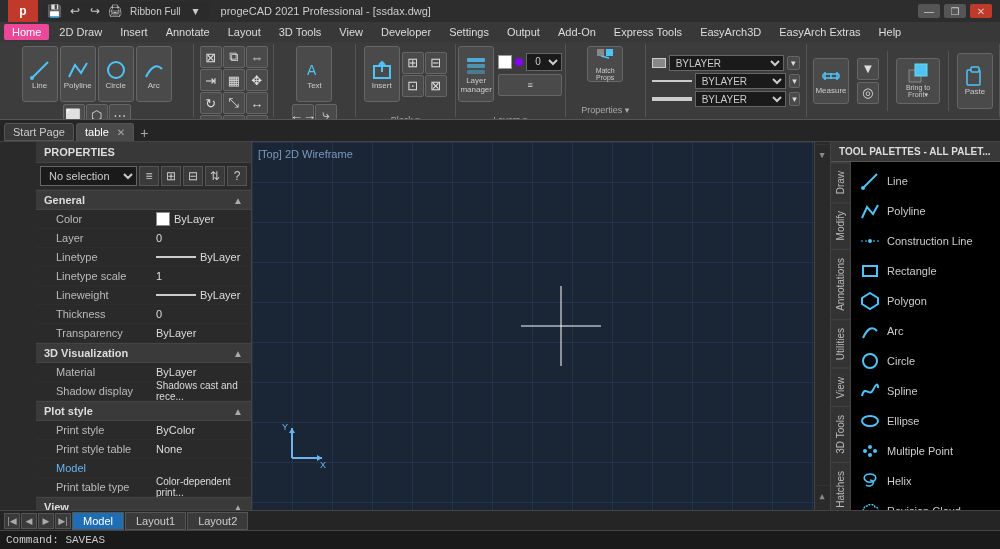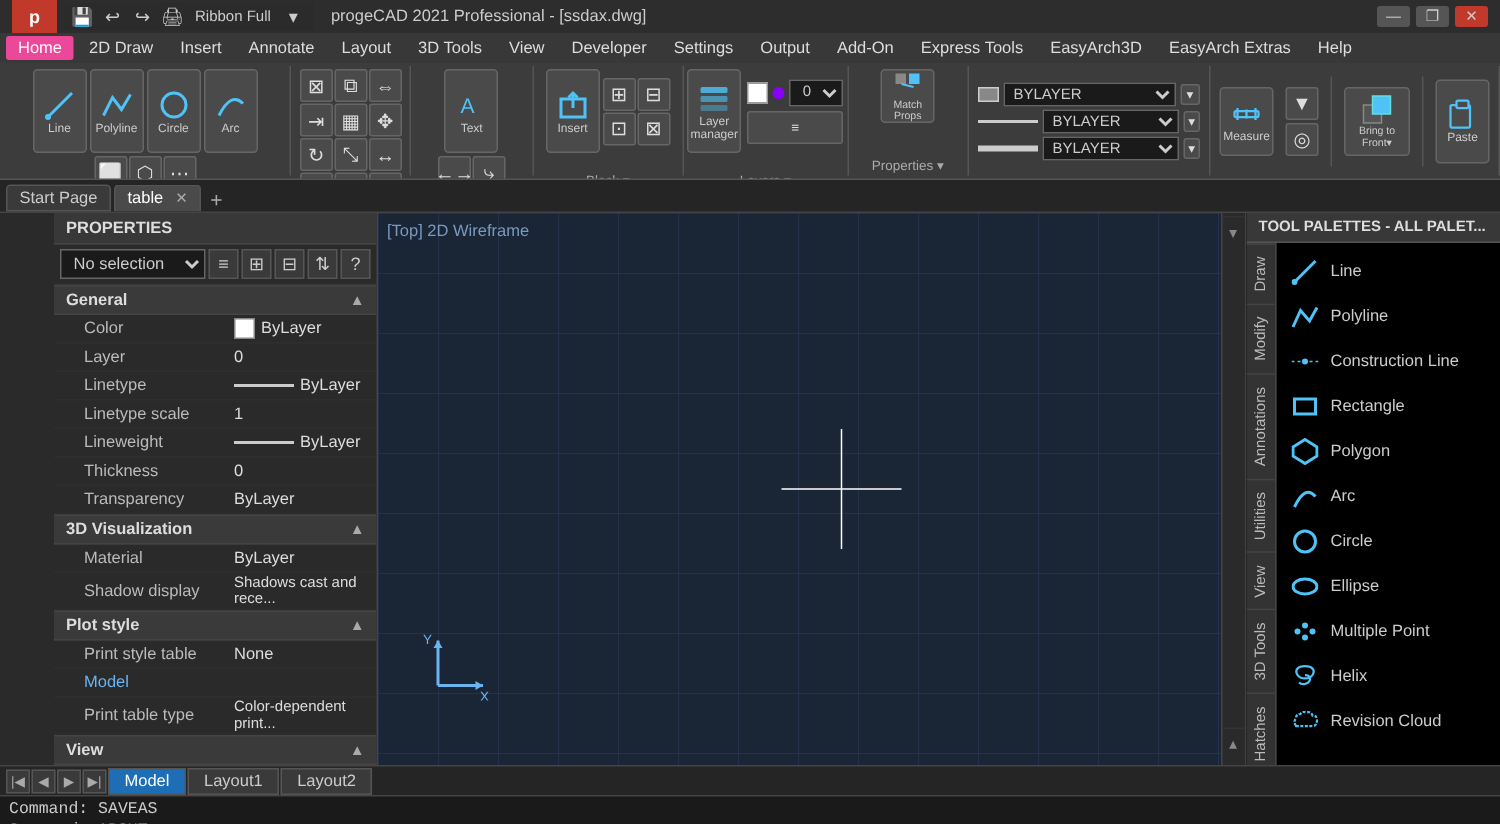--- a/index.html
+++ b/index.html
@@ -837,20 +837,24 @@
     <div class="prop-row">
       <span class="prop-label">Shadow display</span>
       <span class="prop-value" style="font-size:10px;">Shadows cast and rece...</span>
     </div>
 
     <div class="section-header">
       <span>Plot style</span>
       <span class="section-toggle">▲</span>
     </div>
     <div class="prop-row">
+      <span class="prop-label">Print style</span>
+      <span class="prop-value">ByColor</span>
+    </div>
+    <div class="prop-row">
       <span class="prop-label">Print style table</span>
       <span class="prop-value">None</span>
     </div>
     <div class="prop-row">
       <span class="prop-value prop-link">Model</span>
     </div>
     <div class="prop-row">
       <span class="prop-label">Print table type</span>
       <span class="prop-value" style="font-size:10px;">Color-dependent print...</span>
     </div>
@@ -963,20 +967,28 @@
 
         <div class="tool-item">
           <div class="tool-icon">
             <svg width="18" height="18" viewBox="0 0 18 18">
                 <circle cx="9" cy="9" r="7" stroke="#4fc3f7" stroke-width="2" fill="none"></circle>
               </svg>
           </div>
           <span>Circle</span>
         </div>
 
+        <div class="tool-item">
+          <div class="tool-icon">
+            <svg width="18" height="18" viewBox="0 0 18 18">
+                <path d="M1 14 C4 2, 8 16, 12 8 S17 2 17 6" stroke="#4fc3f7" stroke-width="2" fill="none"></path>
+              </svg>
+          </div>
+          <span>Spline</span>
+        </div>
 
         <div class="tool-item">
           <div class="tool-icon">
             <svg width="18" height="18" viewBox="0 0 18 18">
                 <ellipse cx="9" cy="9" rx="8" ry="5" stroke="#4fc3f7" stroke-width="2" fill="none"></ellipse>
               </svg>
           </div>
           <span>Ellipse</span>
         </div>
 

